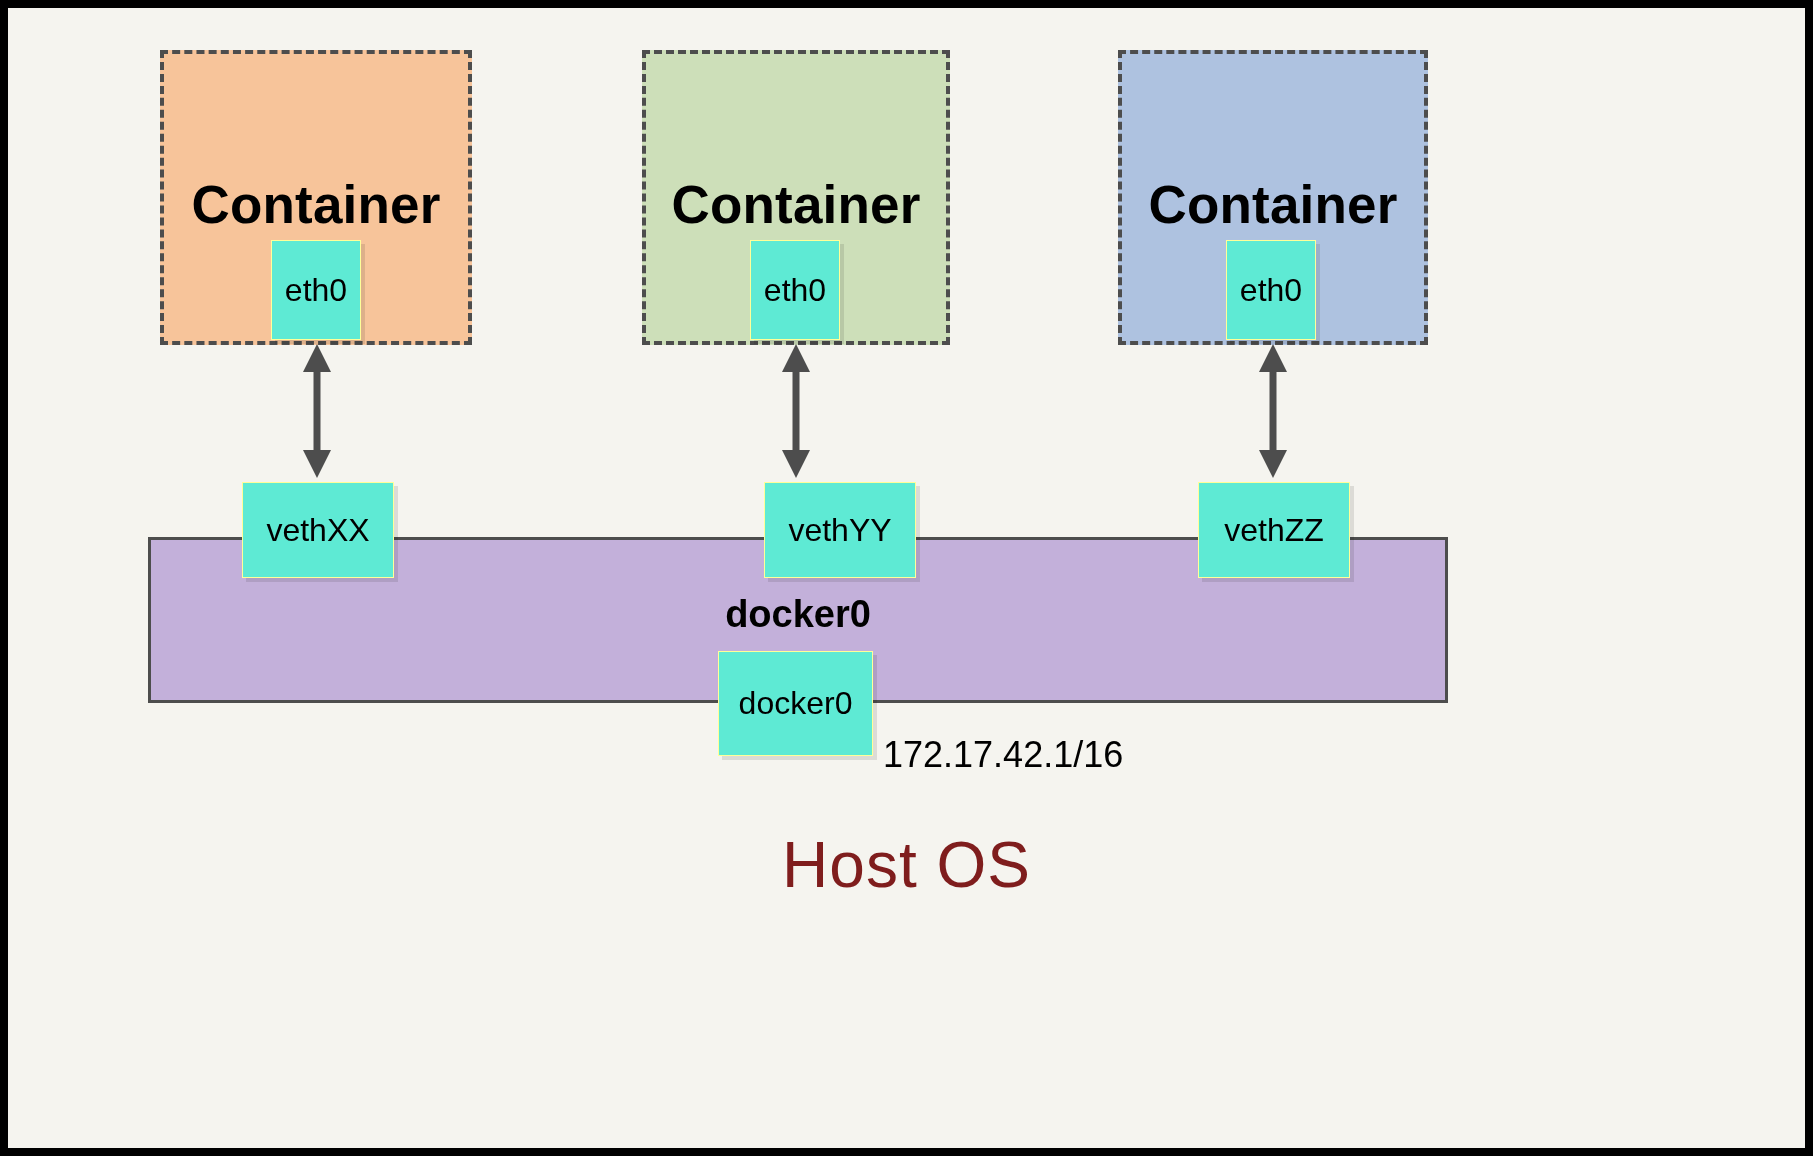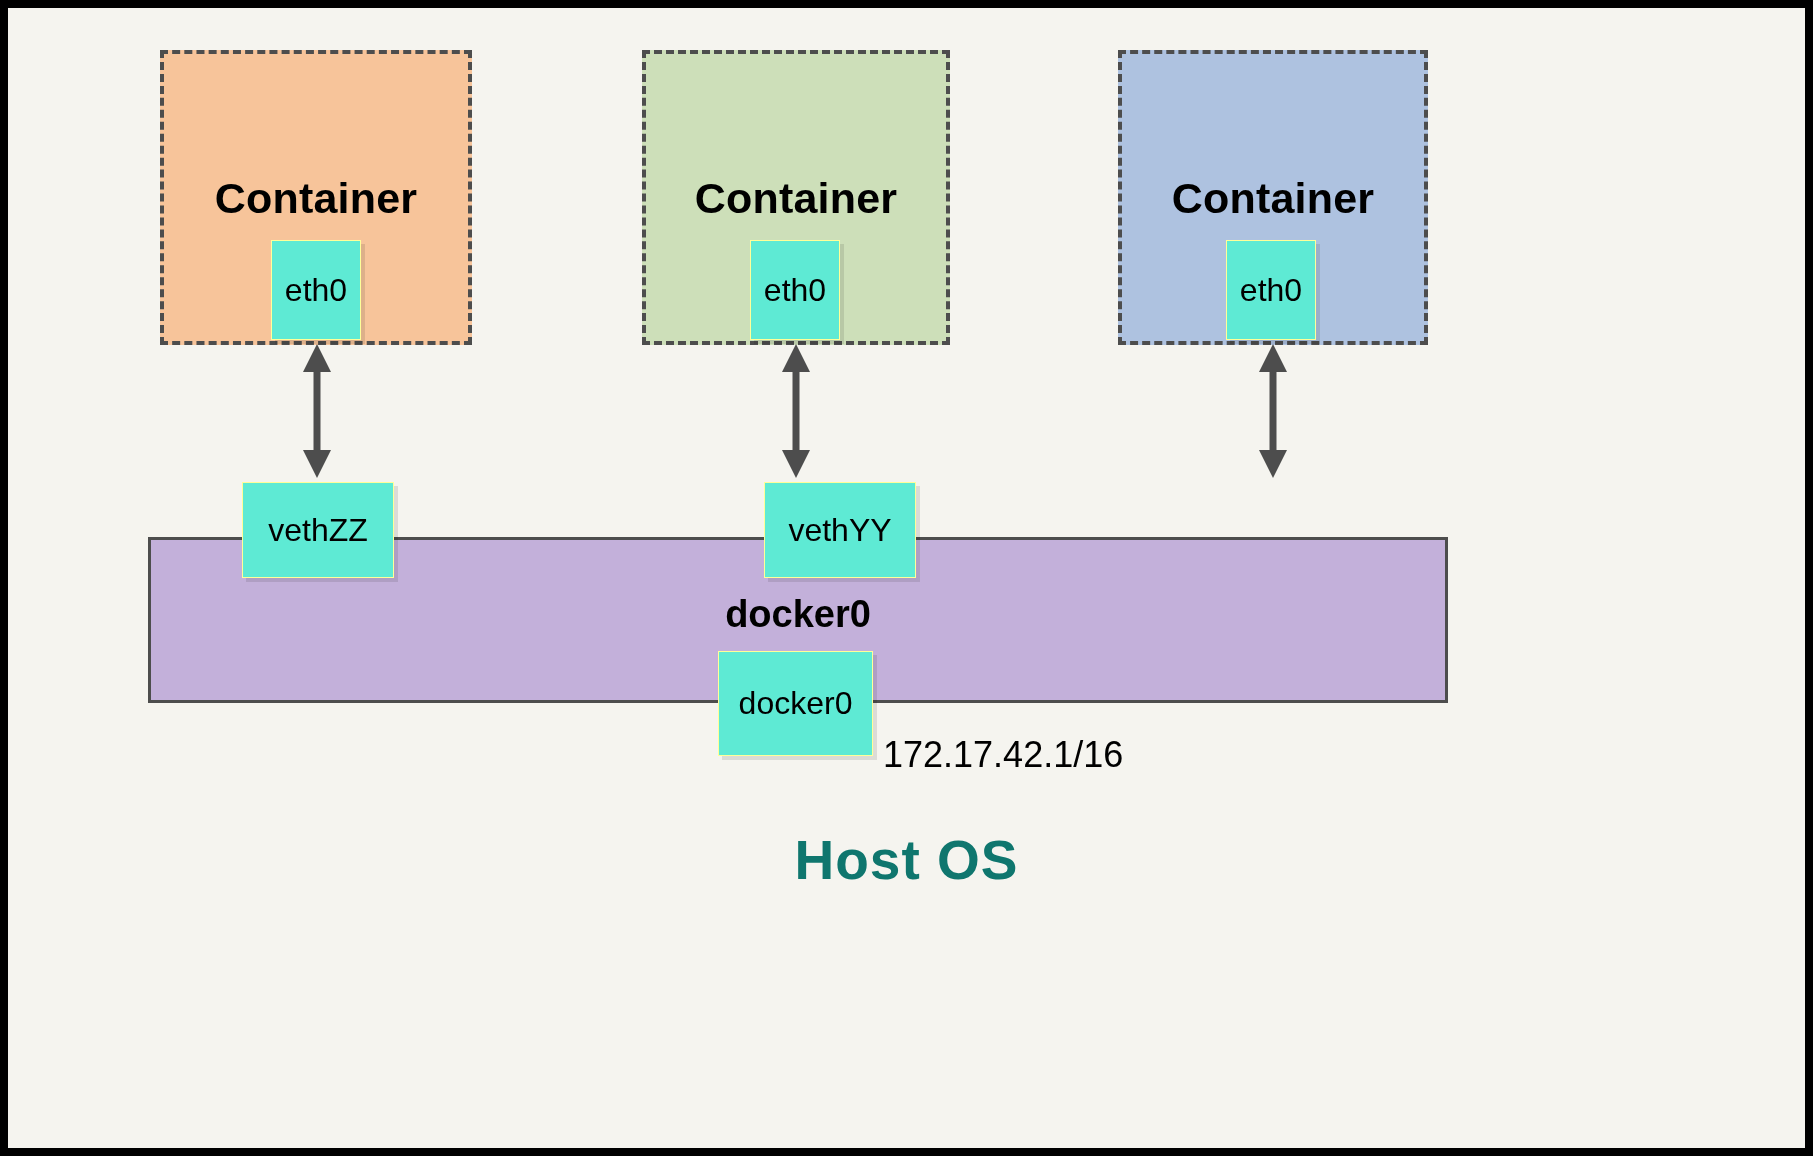--- a/index.html
+++ b/index.html
@@ -23,21 +23,21 @@
 
   
   .container-box {
     box-sizing: border-box;
     border: 4px dashed #4d4d4d;
     display: flex;
     align-items: flex-start;
     justify-content: center;
   }
   .container-title {
-    font-size: 43px;
+    font-size: 53px;
     font-weight: bold;
     color: #000;
     margin-top: 120px;
     letter-spacing: 0.2px;
     white-space: nowrap;
   }
 
   
   .note {
     box-sizing: border-box;
@@ -69,23 +69,23 @@
   
   .arrow-svg { display: block; overflow: visible; }
 
   
   .ip-label {
     font-size: 36px;
     color: #000;
     white-space: nowrap;
   }
   .host-os {
-    font-size: 55px;
-    color: #0f766e;
-    font-weight: bold;
+    font-size: 64px;
+    color: #7f1d1d;
+    font-weight: normal;
     white-space: nowrap;
     letter-spacing: 1px;
   }
 </style>
 </head>
 <body>
 
 <div id="canvas">
 
   <div class="abs container-box" style="left:152px; top:42px; width:312px; height:295px; background:#f7c49a;">
@@ -125,24 +125,27 @@
     <line x1="17" y1="22" x2="17" y2="112" stroke="#4d4d4d" stroke-width="7"></line>
     <polygon points="17,0 31,28 3,28" fill="#4d4d4d"></polygon>
     <polygon points="17,134 31,106 3,106" fill="#4d4d4d"></polygon>
   </svg>
 
   <div class="abs bridge" style="left:140px; top:529px; width:1300px; height:166px;"></div>
 
   <div class="abs bridge-title" style="left:140px; top:585px; width:1300px;">docker0</div>
 
   <div class="abs note" style="left:234px; top:474px; width:152px; height:96px;">
-    <span>vethZZ</span>
+    <span>vethXX</span>
   </div>
   <div class="abs note" style="left:712px; top:474px; width:152px; height:96px;margin-left:44px;">
     <span>vethYY</span>
+  </div>
+  <div class="abs note" style="left:1190px; top:474px; width:152px; height:96px;">
+    <span>vethZZ</span>
   </div>
 
   <div class="abs note" style="left:710px; top:643px; width:155px; height:105px;">
     <span>docker0</span>
   </div>
 
   <div class="abs ip-label" style="left:875px; top:726px;">172.17.42.1/16</div>
 
   <div class="abs host-os" style="left:0px; top:820px; width:1797px; text-align:center;">Host OS</div>
 

